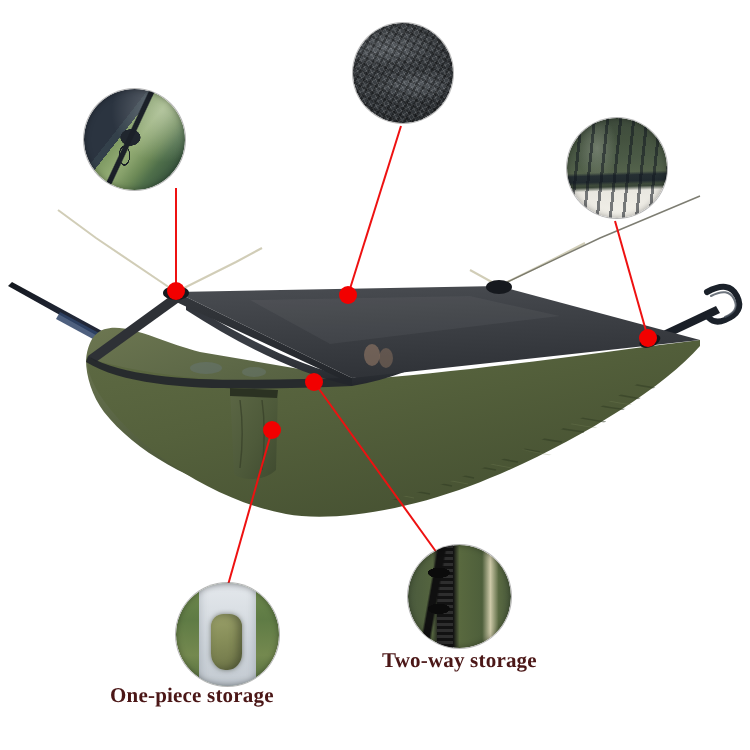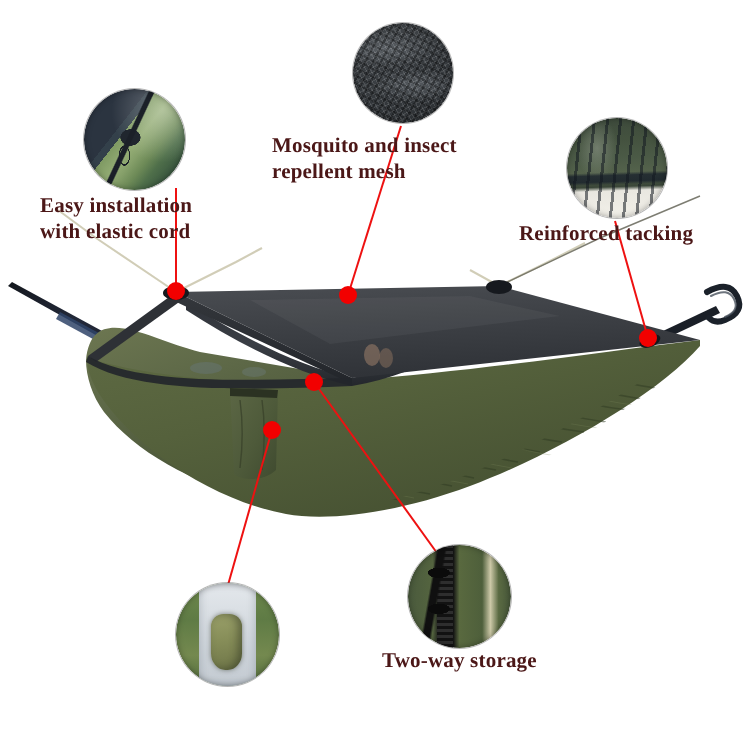--- a/index.html
+++ b/index.html
@@ -354,24 +354,20 @@
   <div class="detail-bubble" id="bubble-one-piece-storage">
     <div class="photo photo-storage"></div>
     <div class="bubble-ring"></div>
   </div>
 
   <div class="detail-bubble" id="bubble-two-way-zipper">
     <div class="photo photo-zipper"></div>
     <div class="bubble-ring"></div>
   </div>
 
-  <div class="callout-label" id="label-easy-installation">Easy installation
-with elastic cord</div>
-
-  <div class="callout-label" id="label-mosquito-mesh">Mosquito and insect
-repellent mesh</div>
-
-  <div class="callout-label" id="label-reinforced-tack">Reinforced tacking</div>
-
+
+
+
+  <div class="callout-label" id="label-one-piece-storage">One-piece storage</div>
 
   <div class="callout-label" id="label-two-way-zipper">Two-way storage</div>
 
 </div>
 
 </body></html>

